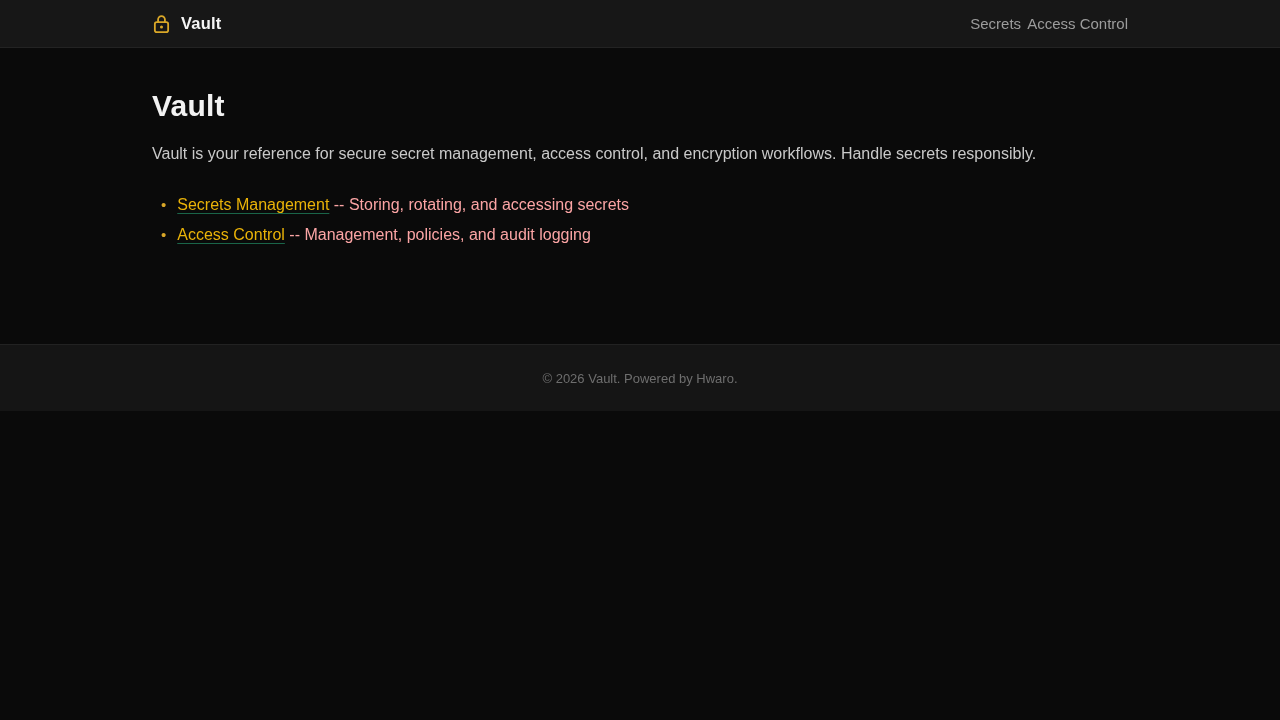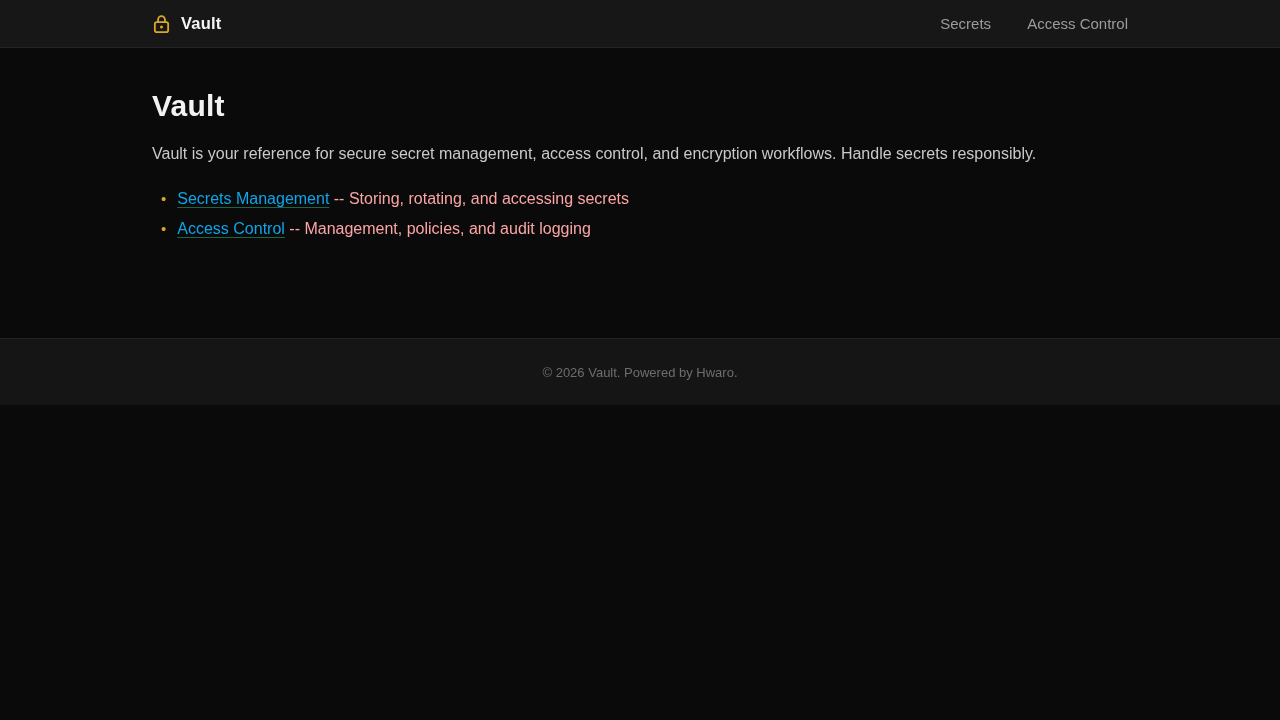--- a/index.html
+++ b/index.html
@@ -33,21 +33,21 @@
   .brand-icon { display: flex; align-items: center; }
   .brand-title {
     color: #f5f5f5;
     font-size: 16.5px;
     font-weight: 700;
     letter-spacing: 0.2px;
   }
   .nav-links {
     display: flex;
     align-items: flex-end;
-    gap: 36px;
+    gap: 6px;
   }
   .nav-link {
     color: #9c9c9c;
     font-size: 15px;
     text-decoration: none;
     cursor: pointer;
   }
 
   
   .main {
@@ -58,36 +58,36 @@
     font-size: 30px;
     font-weight: 700;
     line-height: 1.2;
     margin-bottom: 18px;
     letter-spacing: 0.2px;
   }
   .intro {
     color: #c9c9c9;
     font-size: 16px;
     line-height: 1.5;
-    margin-bottom: 18px;
+    margin-bottom: 24px;
   }
   .topic-list { list-style: none; }
   .topic-list li {
     color: #c9c9c9;
     font-size: 16px;
     line-height: 30px;
     padding-left: 9px;
   }
   .bullet {
     color: #d9a728;
     margin-right: 11px;
     font-size: 15px;
   }
   .topic-link {
-    color: #0ea5e9;
+    color: #eab308;
     text-decoration: underline;
     text-decoration-color: rgba(40, 177, 125, 0.55);
     text-underline-offset: 3px;
     cursor: pointer;
   }
   .topic-rest { color: #fca5a5; }
 
   
   .footer {
     background: #151515;

